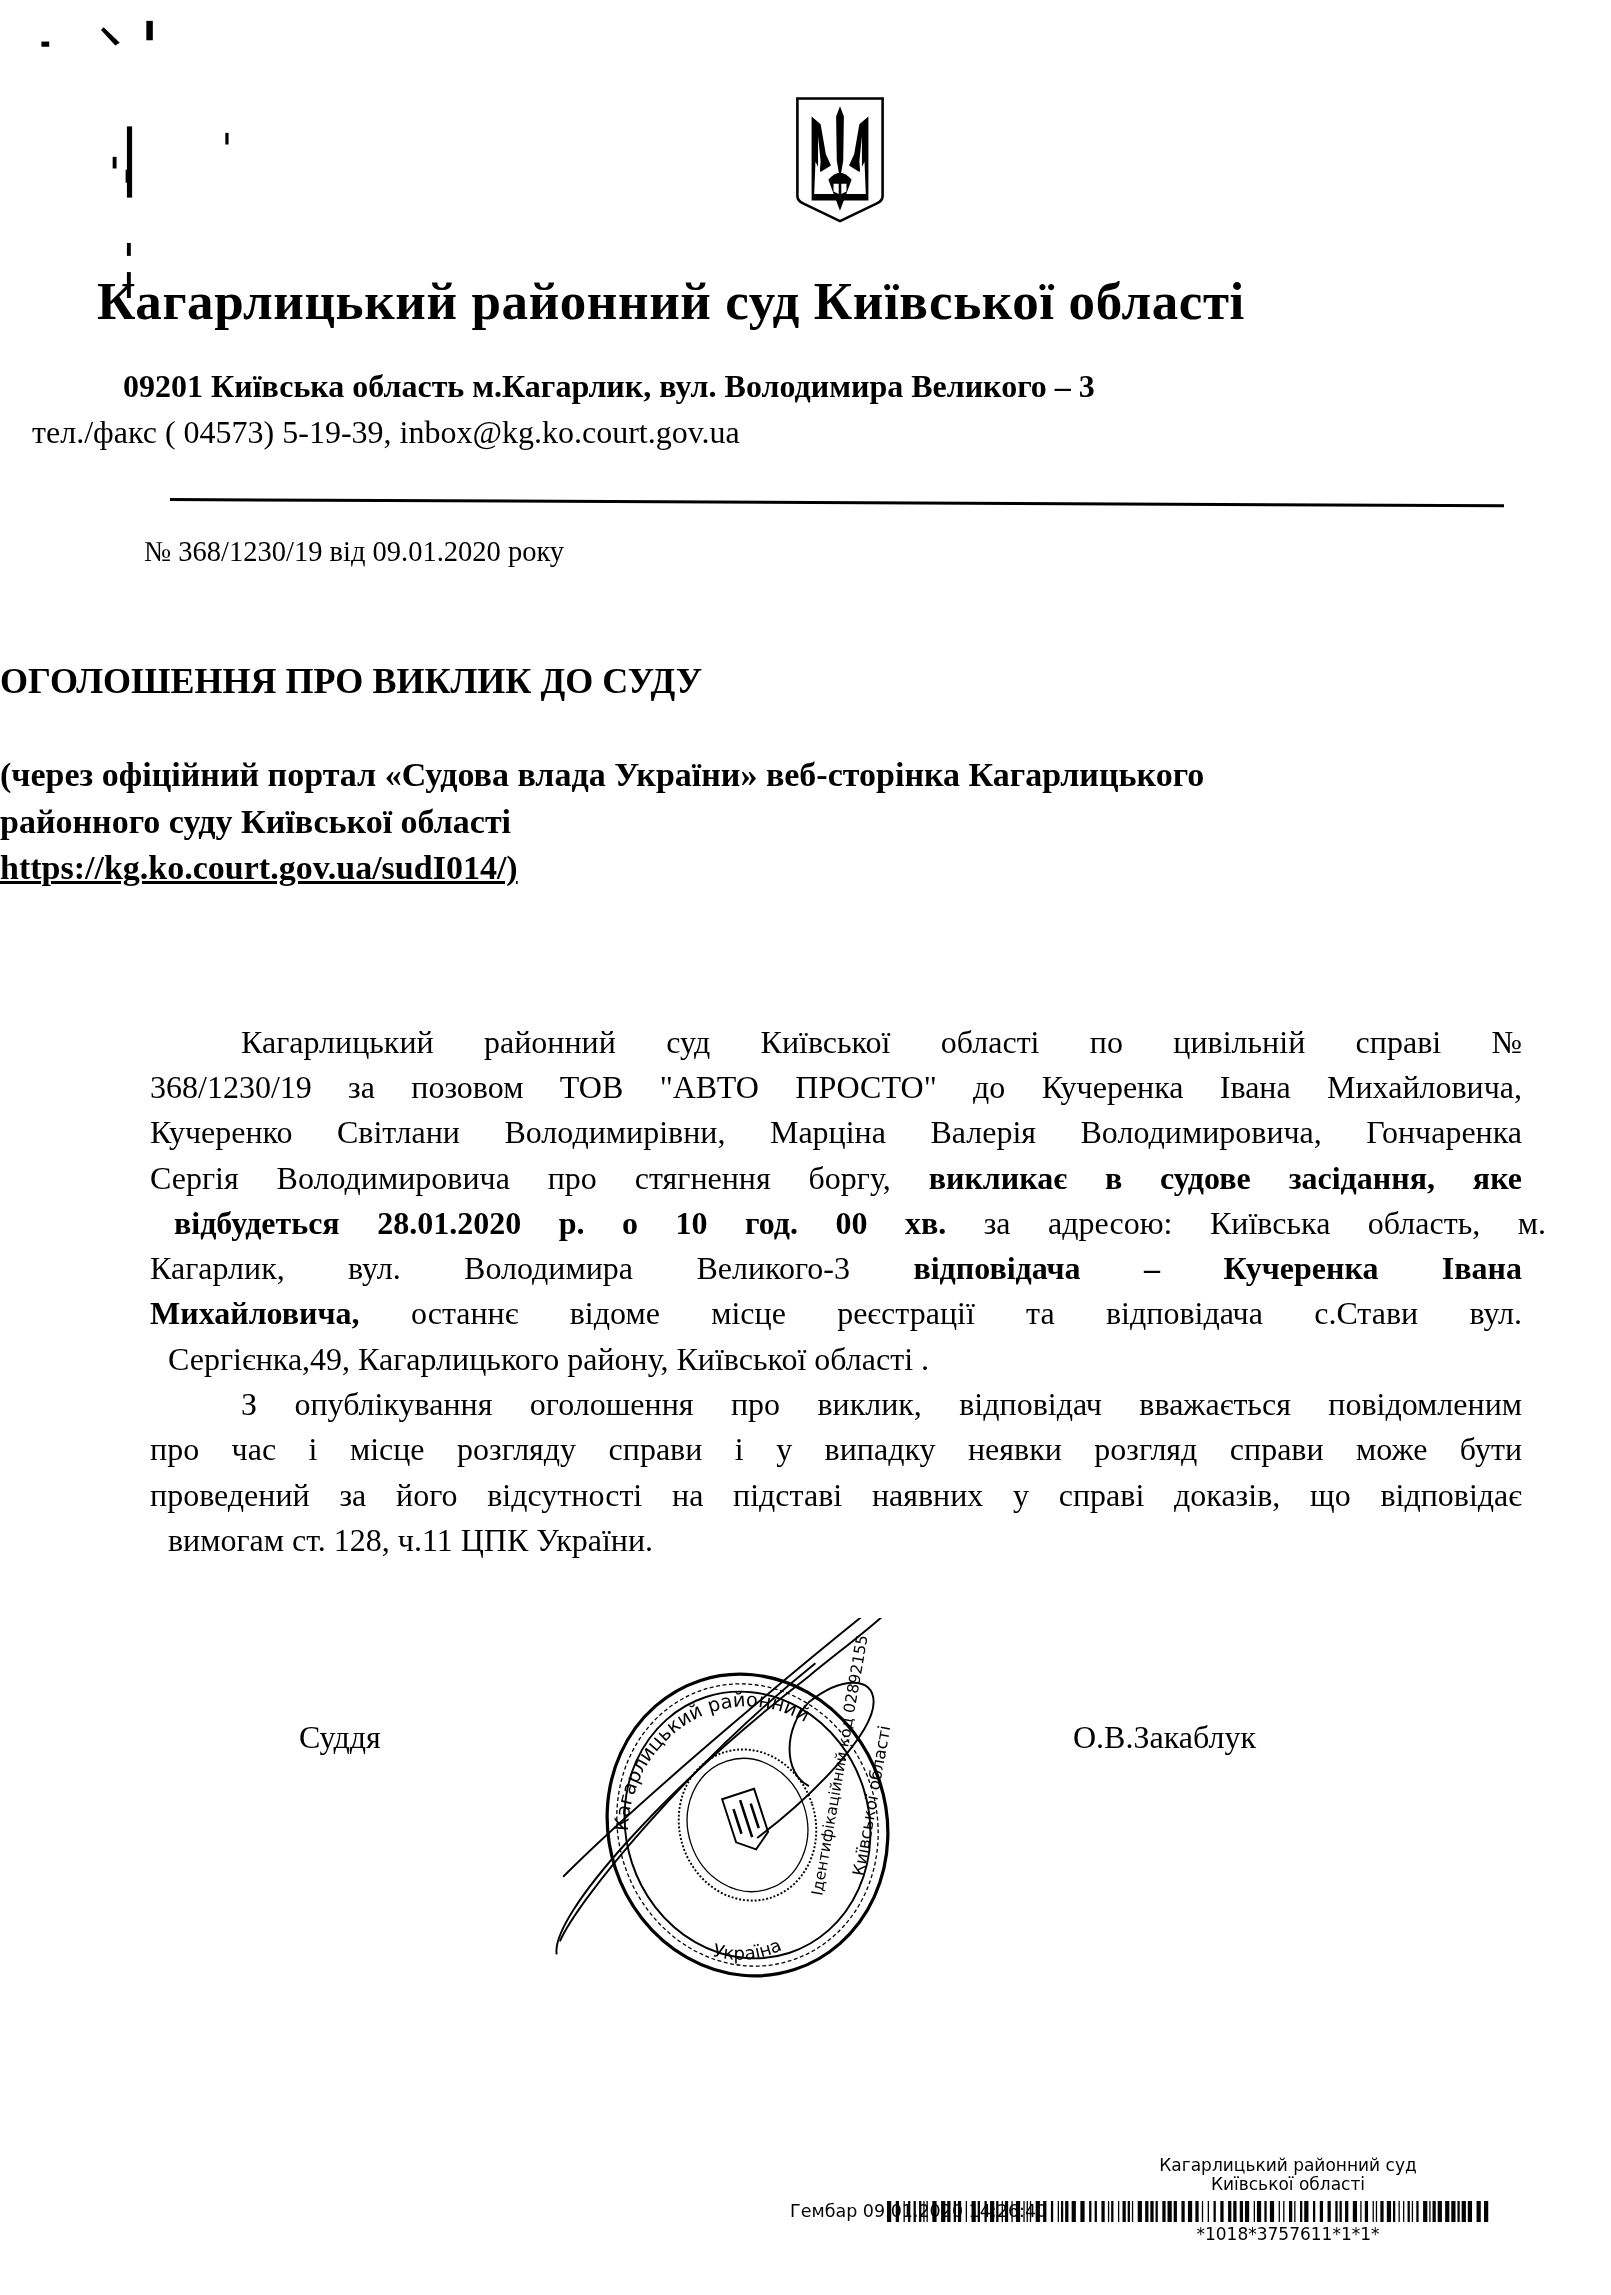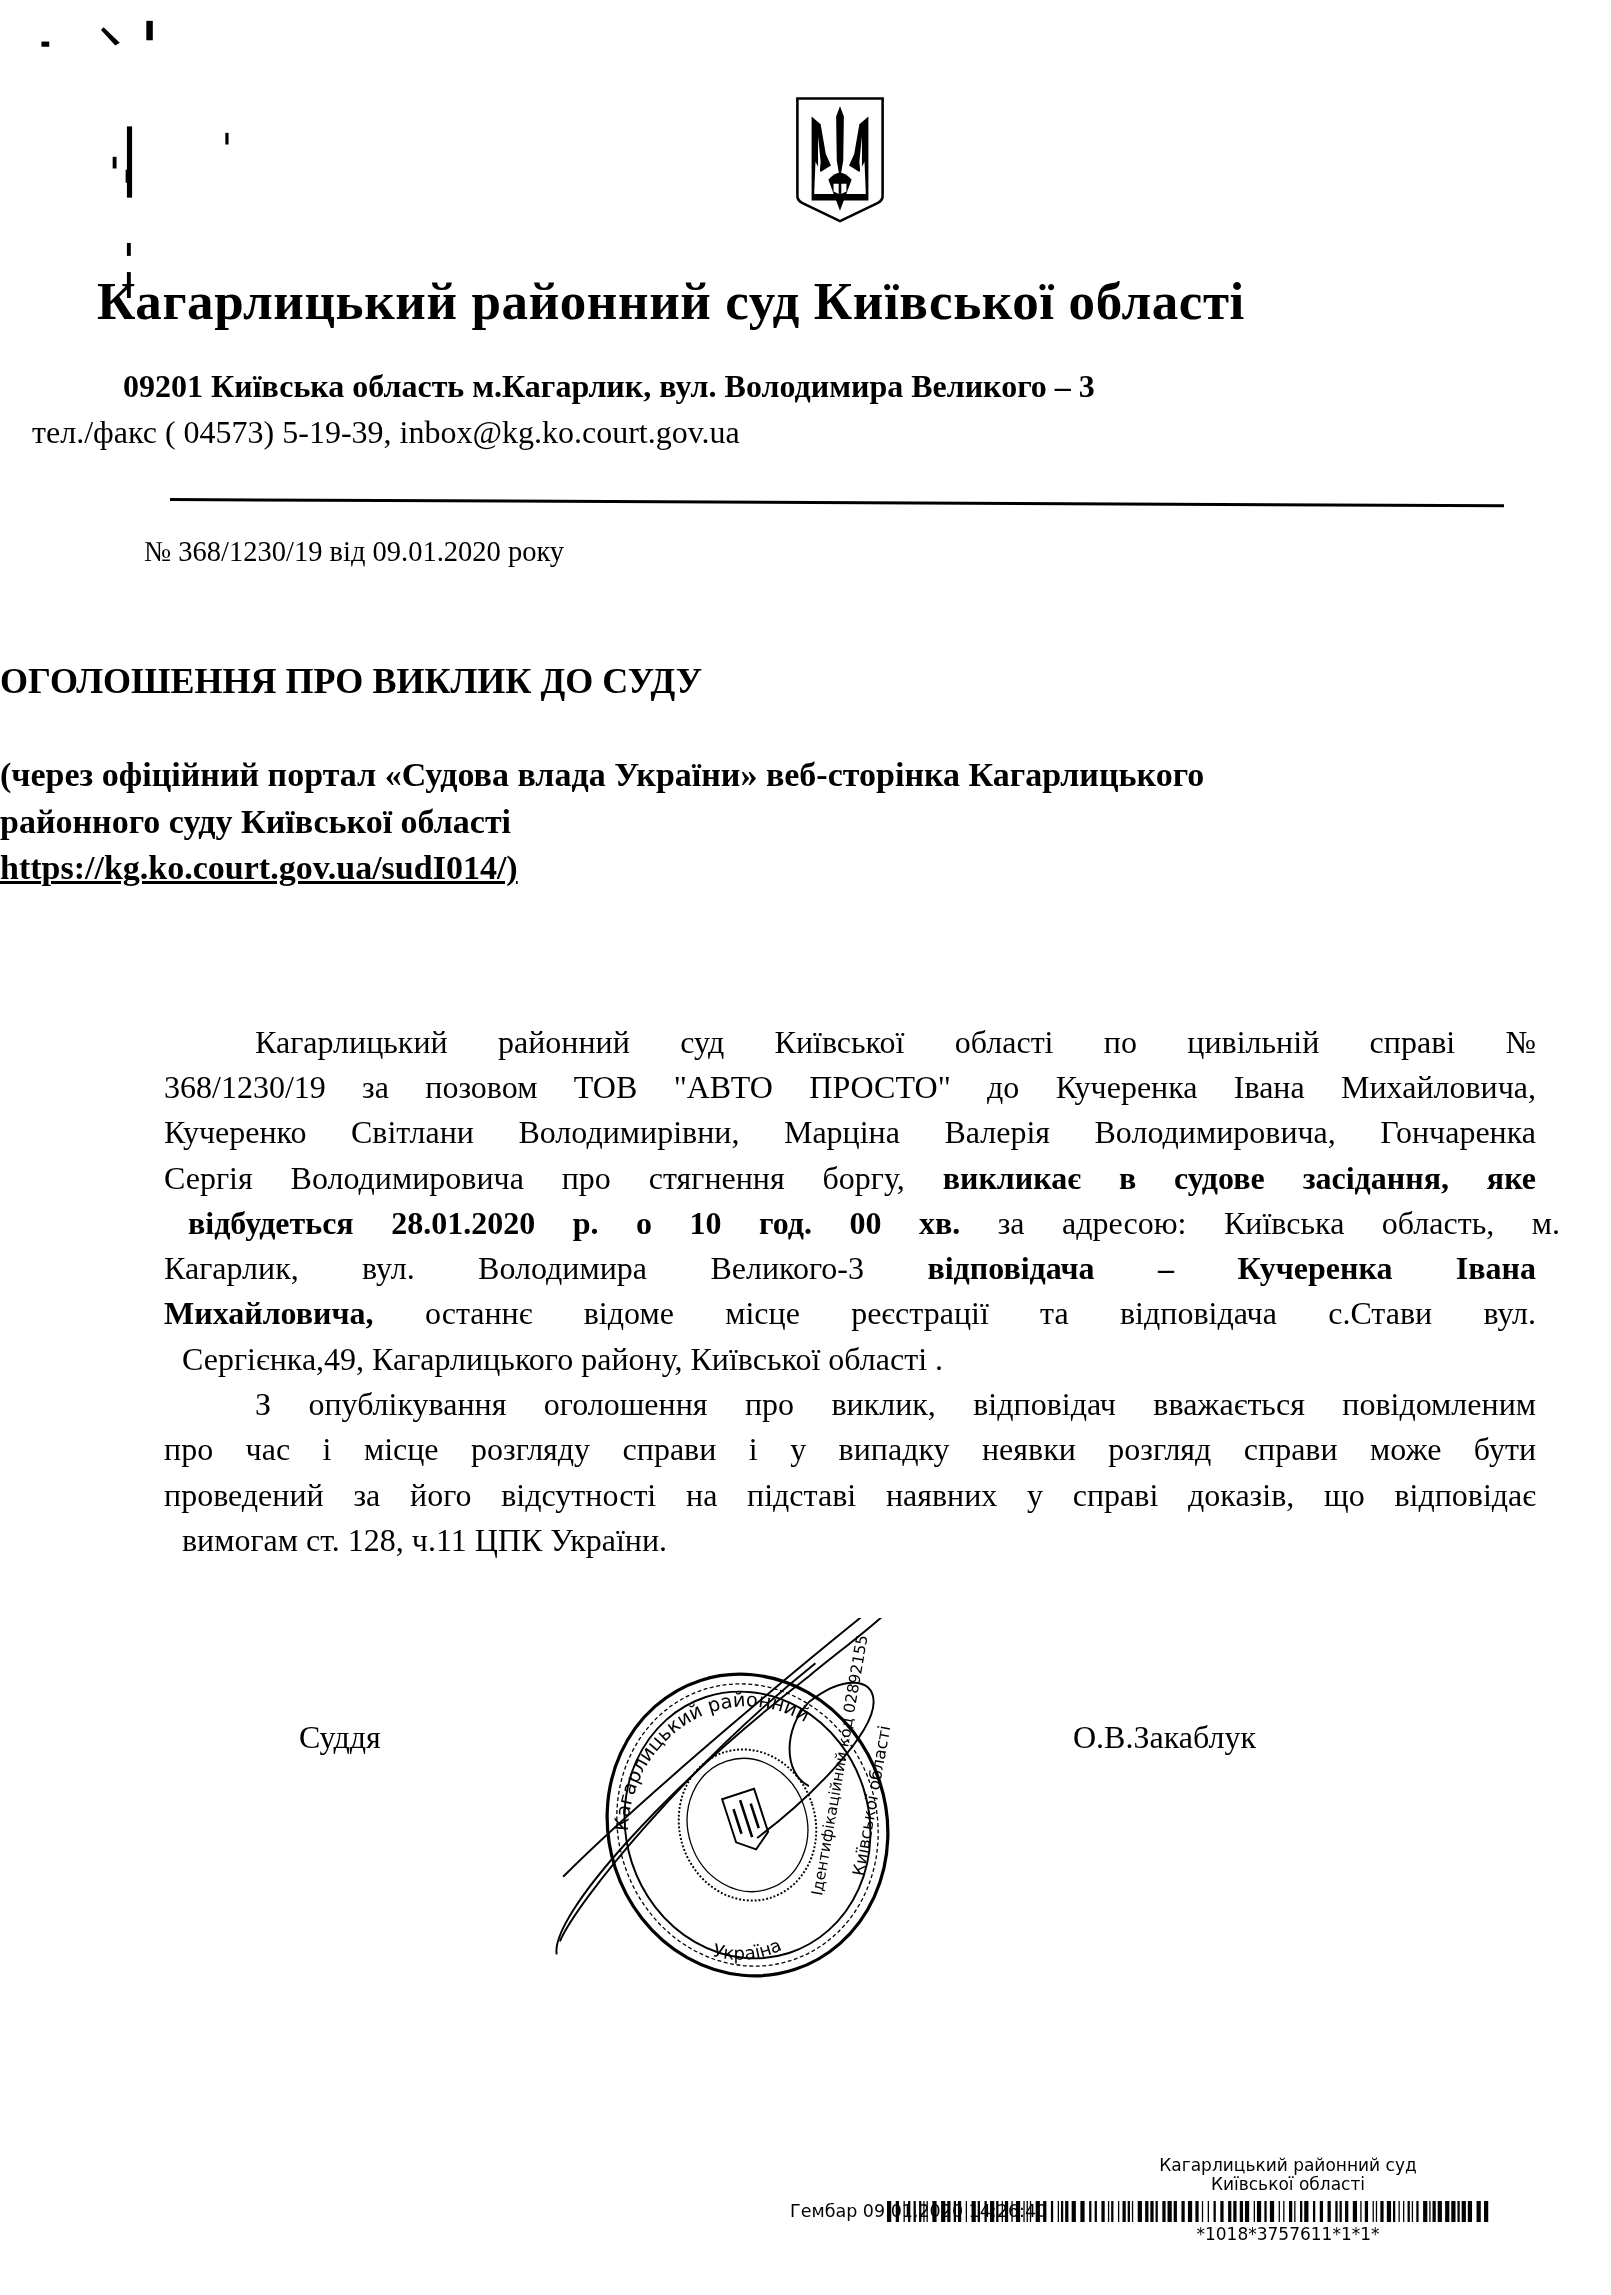--- a/index.html
+++ b/index.html
@@ -12,21 +12,21 @@
   #court-title { top: 271px; font-size: 53px; font-weight: bold; letter-spacing: 0.6px; padding-left: 97px; box-sizing: border-box; }
   #address1 { top: 368px; font-size: 32px; font-weight: bold; padding-left: 123px; box-sizing: border-box; }
   #address2 { top: 414px; font-size: 32px; font-weight: normal; padding-left: 32px; box-sizing: border-box; }
   #rule { left: 170px; top: 498px; width: 1334px; height: 3.2px; background: #000; transform: rotate(0.27deg); transform-origin: left center; }
   #ref-line { left: 144px; top: 536px; font-size: 28.5px; }
   #notice-title { top: 660px; font-size: 36px; font-weight: bold; }
   .subtitle { font-size: 34px; font-weight: bold; }
   #subtitle1 { top: 756px; }
   #subtitle2 { top: 803px; }
   #subtitle-link { top: 849px; text-decoration: underline; text-decoration-thickness: 3.2px; }
-  .body-line { left: 164px; width: 1372px; font-size: 32px; line-height: 45px; text-align: justify; text-align-last: justify; white-space: nowrap; }
+  .body-line { left: 150px; width: 1372px; font-size: 32px; line-height: 45px; text-align: justify; text-align-last: justify; white-space: nowrap; }
   .body-line.last { text-align-last: left; margin-left: 18px; }
   .indent { padding-left: 91px; box-sizing: border-box; }
   #judge-label { left: 299px; top: 1719px; font-size: 32px; }
   #judge-name { left: 1073px; top: 1719px; font-size: 32px; }
   #seal { left: 537px; top: 1618px; width: 421px; height: 414px; }
   #stamp-court { left: 1152px; top: 2156px; width: 272px; text-align: center; font-family: "DejaVu Sans", sans-serif; font-size: 17px; line-height: 19.4px; }
   #stamp-meta { left: 790px; top: 2201px; font-family: "DejaVu Sans", sans-serif; font-size: 17.5px; }
   #barcode { left: 887px; top: 2201px; width: 609px; height: 21px; }
   #barcode-code { left: 1152px; top: 2224px; width: 272px; text-align: center; font-family: "DejaVu Sans", sans-serif; font-size: 17px; }
   .specks { left: 0; top: 0; width: 259px; height: 324px; }

